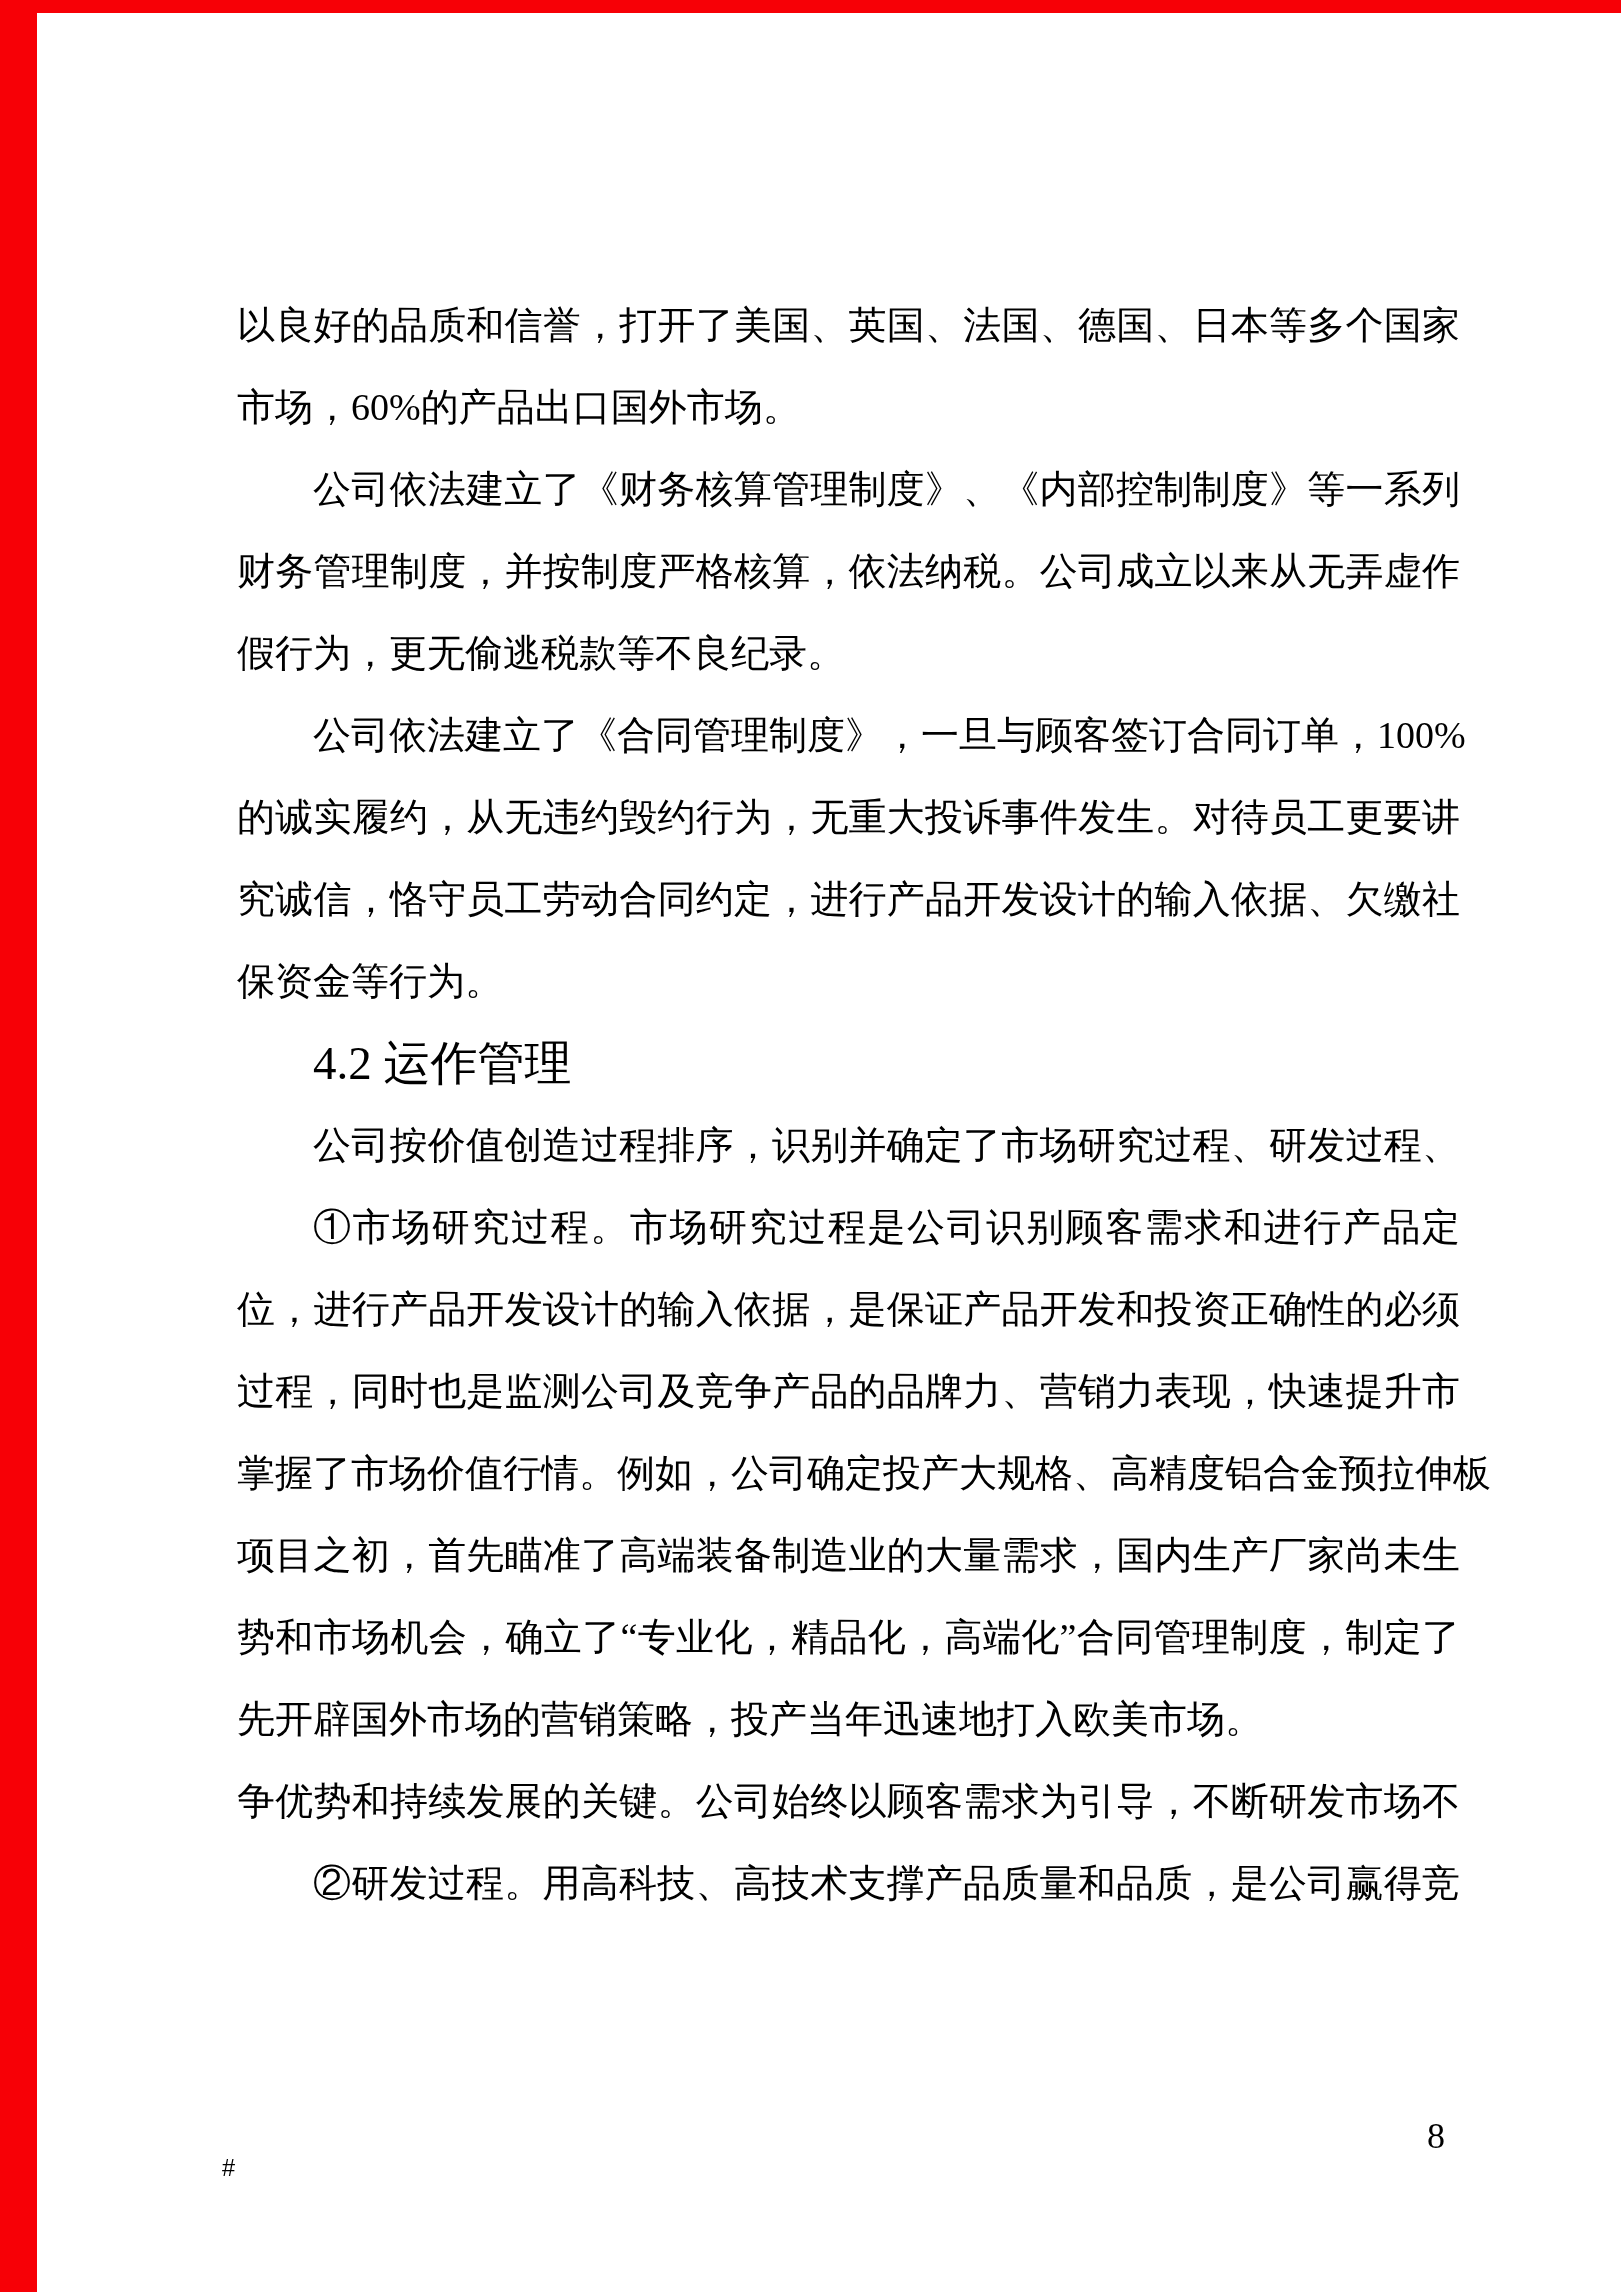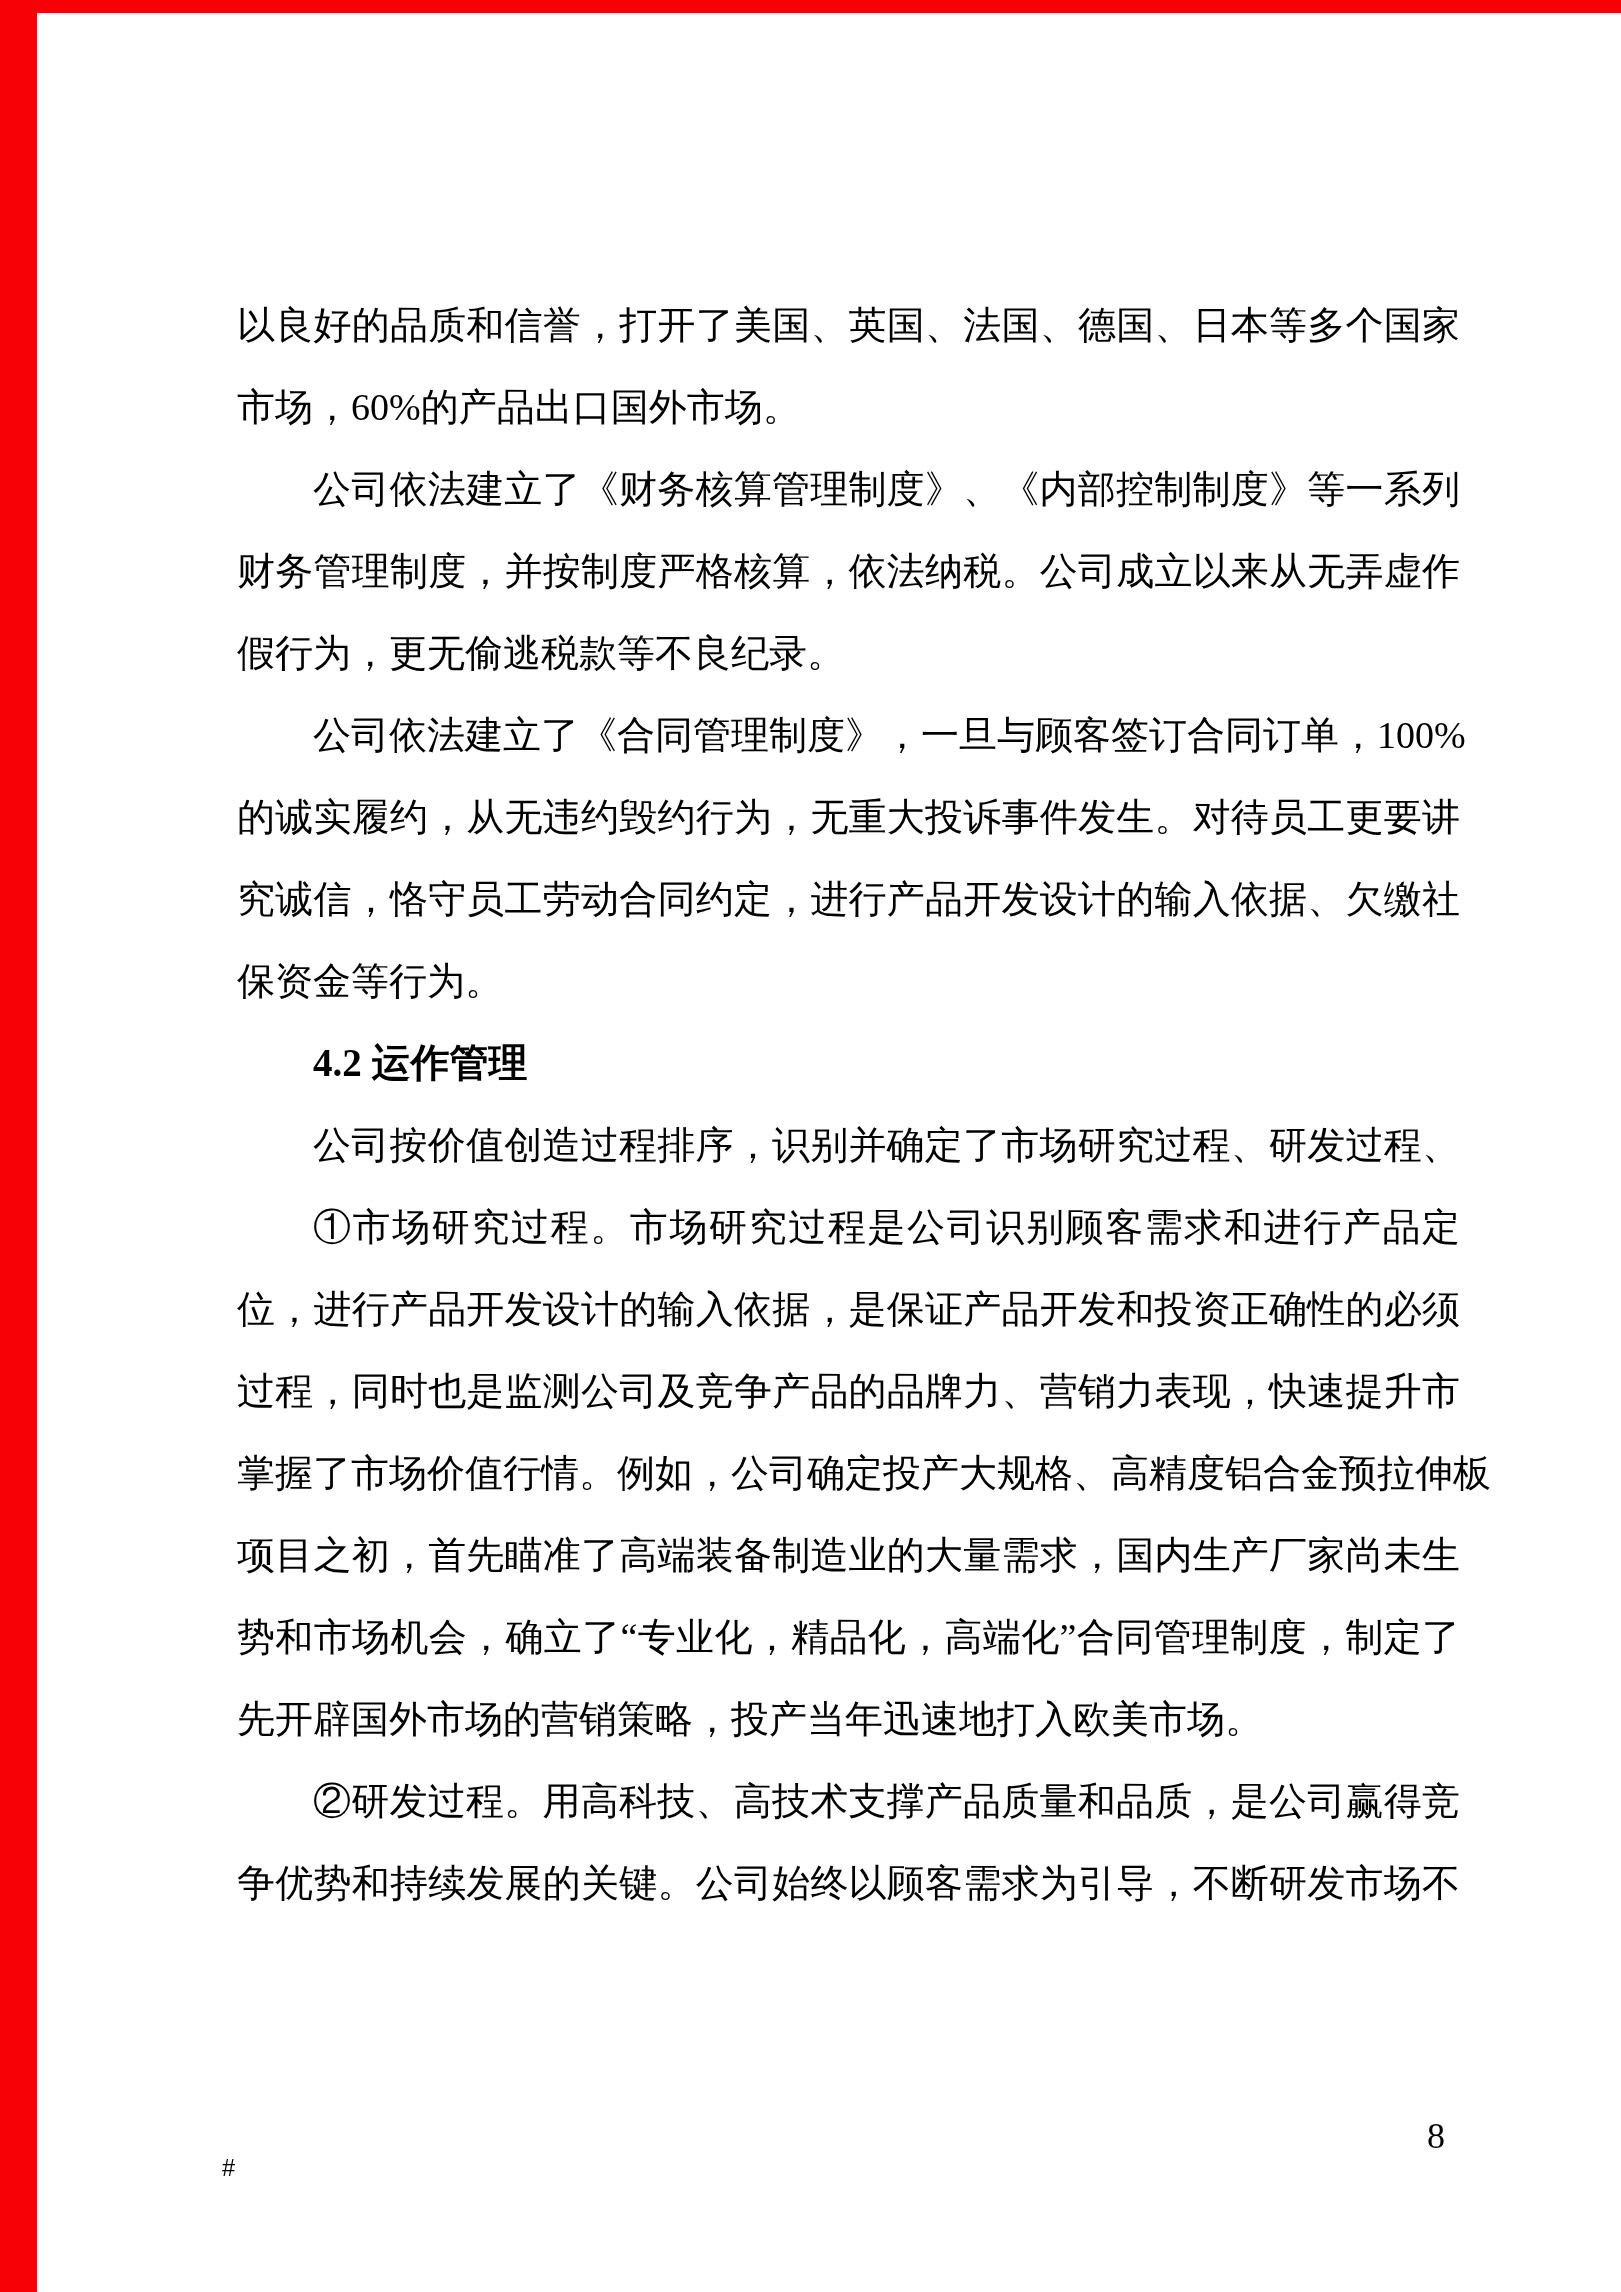--- a/index.html
+++ b/index.html
@@ -40,22 +40,22 @@
     text-justify: inter-character;
     white-space: nowrap;
   }
   .line.last {
     text-align-last: left;
   }
   .line.indent {
     text-indent: 76px;
   }
   .line.heading {
-    font-weight: bold;
-    font-size: 39px;
+    font-weight: normal;
+    font-size: 47px;
     text-align-last: left;
   }
   .page-number {
     position: absolute;
     right: 176px;
     top: 2117px;
     font-size: 36px;
     line-height: 39px;
   }
   .footer-mark {
@@ -85,19 +85,19 @@
     <div class="line last">保资金等行为。</div>
     <div class="line heading last indent">4.2 运作管理</div>
     <div class="line indent">公司按价值创造过程排序，识别并确定了市场研究过程、研发过程、</div>
     <div class="line indent">①市场研究过程。市场研究过程是公司识别顾客需求和进行产品定</div>
     <div class="line">位，进行产品开发设计的输入依据，是保证产品开发和投资正确性的必须</div>
     <div class="line">过程，同时也是监测公司及竞争产品的品牌力、营销力表现，快速提升市</div>
     <div class="line">掌握了市场价值行情。例如，公司确定投产大规格、高精度铝合金预拉伸板</div>
     <div class="line">项目之初，首先瞄准了高端装备制造业的大量需求，国内生产厂家尚未生</div>
     <div class="line">势和市场机会，确立了“专业化，精品化，高端化”合同管理制度，制定了</div>
     <div class="line last">先开辟国外市场的营销策略，投产当年迅速地打入欧美市场。</div>
+    <div class="line">争优势和持续发展的关键。公司始终以顾客需求为引导，不断研发市场不</div>
     <div class="line indent">②研发过程。用高科技、高技术支撑产品质量和品质，是公司赢得竞</div>
-    <div class="line">争优势和持续发展的关键。公司始终以顾客需求为引导，不断研发市场不</div>
   </div>
 
 <div class="page-number">8</div>
 <div class="footer-mark">#</div>
 
 
 </body></html>

